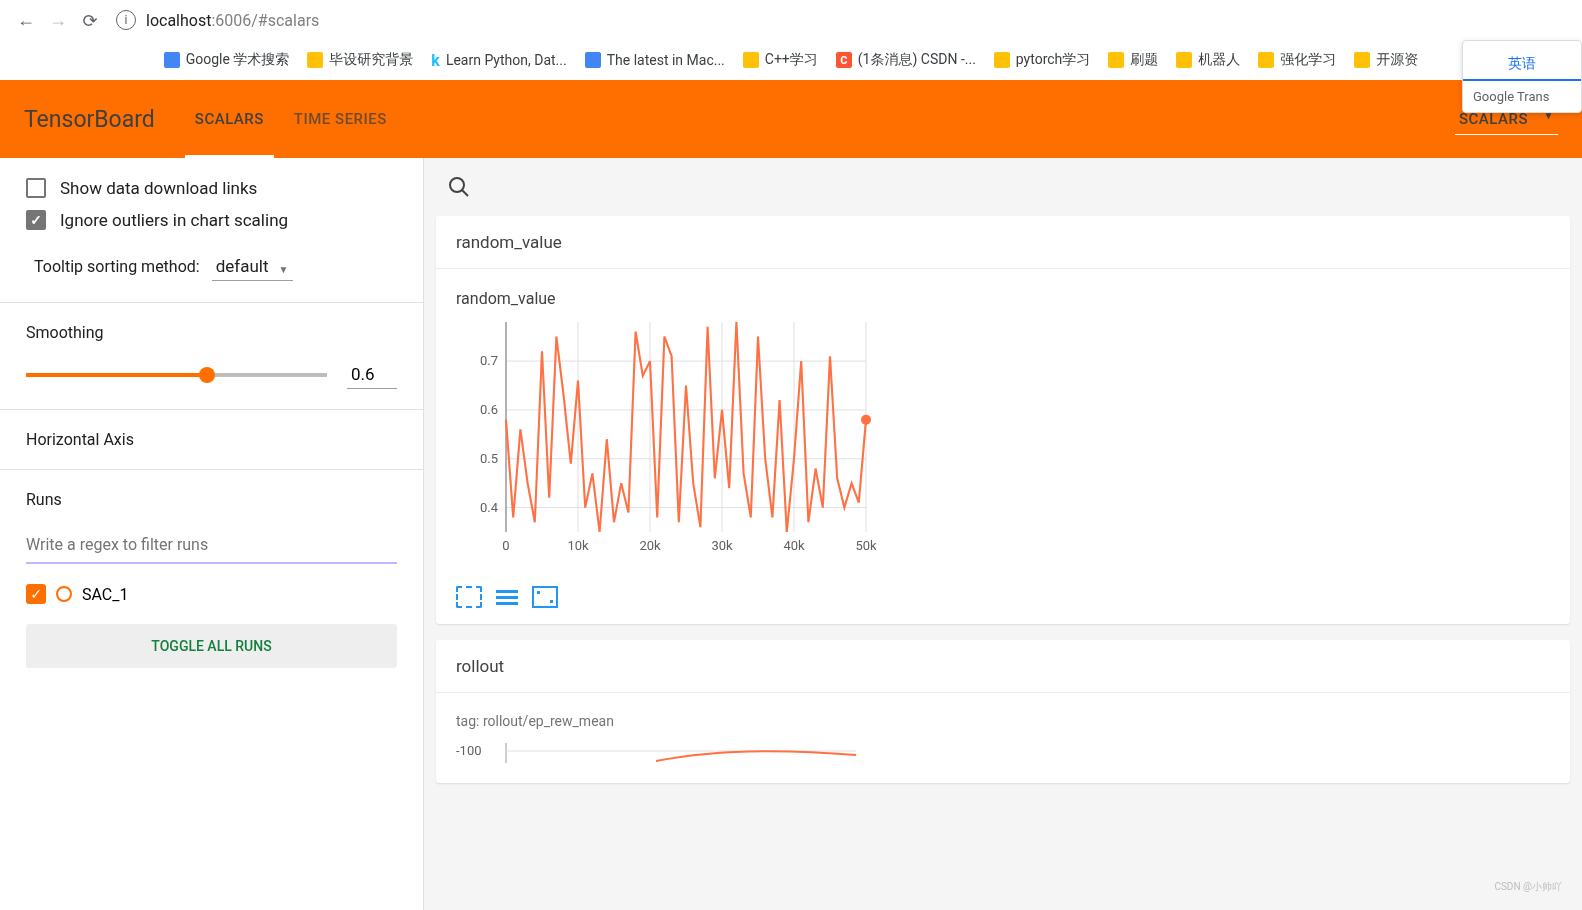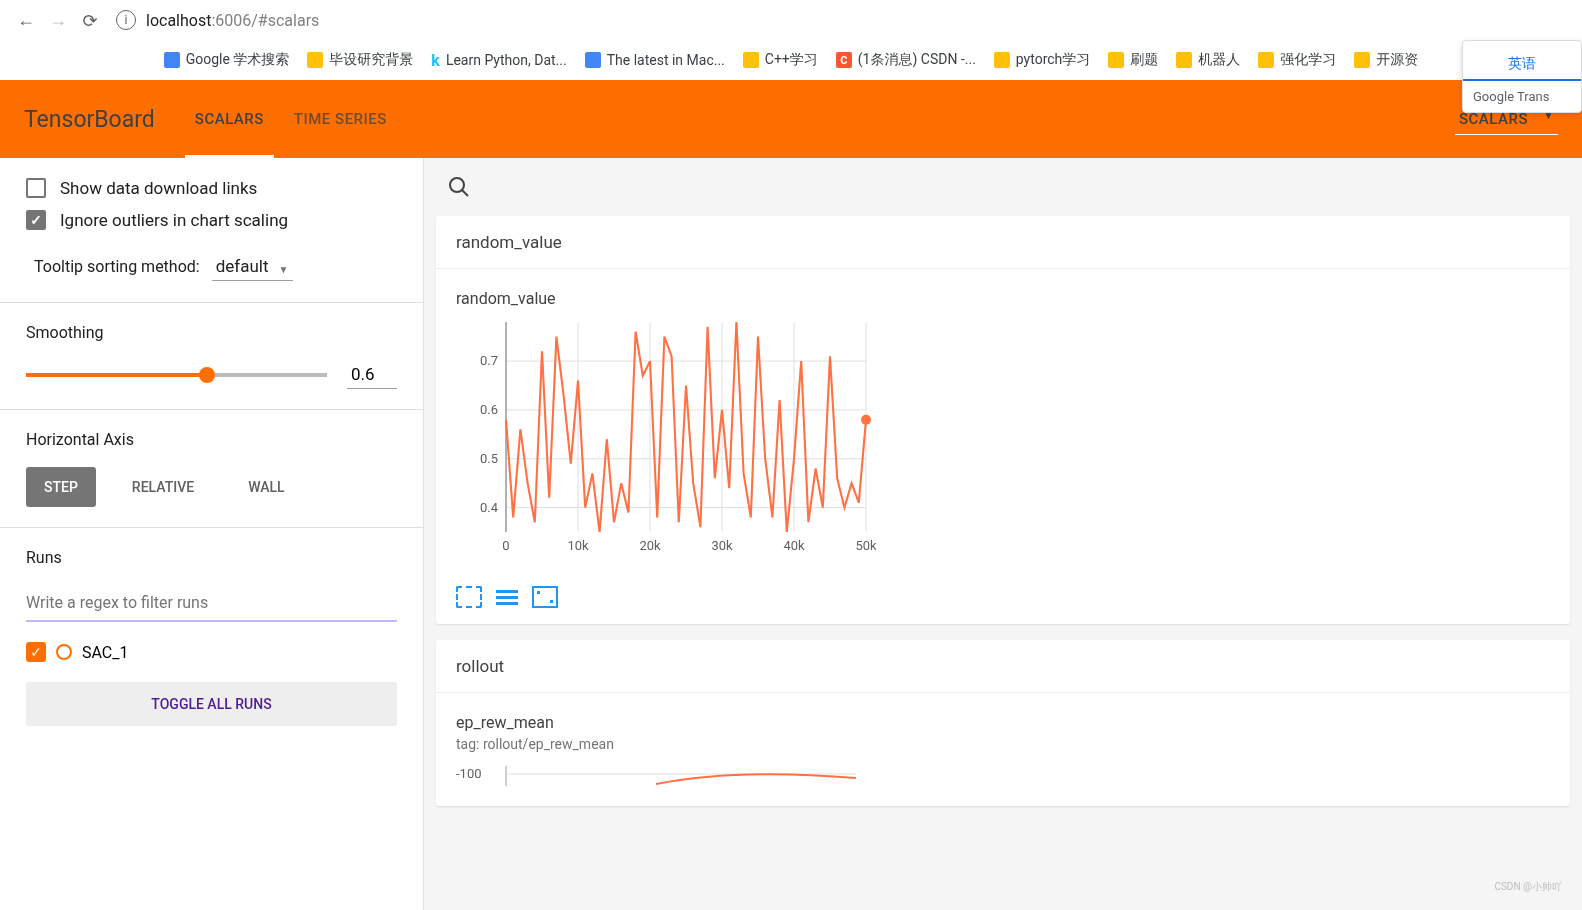--- a/index.html
+++ b/index.html
@@ -57,21 +57,21 @@
 .slider-fill { height:100%; background:#ff6f00; width:60%; }
 .slider-thumb { position:absolute; left:60%; top:50%; width:16px; height:16px; background:#ff6f00; border-radius:50%; transform:translate(-50%,-50%); }
 .slider-val { width:50px; border:none; border-bottom:1px solid #9e9e9e; font-size:17px; padding:4px; }
 .btn-group { display:flex; gap:18px; align-items:center; margin-top:10px; }
 .axis-btn { padding:12px 18px; font-size:14px; font-weight:500; color:#616161; cursor:pointer; border-radius:3px; }
 .axis-btn.active { background:#757575; color:#fff; }
 .runs-filter { width:100%; border:none; border-bottom:2px solid #c4b5fd; padding:8px 0; font-size:16px; color:#9e9e9e; margin-bottom:14px; background:transparent; }
 .run-row { display:flex; align-items:center; gap:10px; font-size:16px; padding:6px 0; }
 .run-check { width:20px; height:20px; background:#ff6f00; border-radius:3px; display:flex; align-items:center; justify-content:center; color:#fff; font-size:14px; cursor:pointer; }
 .run-swatch { width:16px; height:16px; border:2px solid #ff6f00; border-radius:50%; }
-.toggle-runs { width:100%; background:#eeeeee; padding:14px; text-align:center; font-size:14px; font-weight:500; color:#4c1d95; cursor:pointer; margin-top:14px; border-radius:3px; }
+.toggle-runs { width:100%; background:#eeeeee; padding:14px; text-align:center; font-size:14px; font-weight:500; color:#15803d; cursor:pointer; margin-top:14px; border-radius:3px; }
 .run-path { font-size:15px; color:#616161; margin-top:14px; }
 
 
 .filter-bar { display:flex; align-items:center; padding: 4px 12px 18px; gap:10px; }
 .filter-input { border:none; font-size:19px; color:#9e9e9e; background:transparent; flex:1; outline:none; }
 .card { background:#fff; margin:0 12px 16px 0; border-radius:3px; box-shadow:0 1px 2px rgba(0,0,0,0.1); padding:0; }
 .card-header { font-size:17px; color:#424242; padding:16px 20px; border-bottom:1px solid #eee; cursor:pointer; }
 .chart-block { padding:20px; display:inline-block; vertical-align:top; }
 .chart-title { font-size:16px; color:#424242; margin-bottom:4px; }
 .chart-subtitle { font-size:14px; color:#757575; margin-bottom:4px; }
@@ -177,25 +177,20 @@
     <div class="section-label">Smoothing</div>
     <div class="slider-row">
       <div class="slider">
         <div class="slider-fill"></div>
           <div class="slider-thumb"></div>
       </div>
       <input class="slider-val" value="0.6" style="">
     </div>
     <hr class="divider">
     <div class="section-label">Horizontal Axis</div>
-    <div class="btn-group" id="axis-btns">
-        <div class="axis-btn active">STEP</div>
-        <div class="axis-btn">RELATIVE</div>
-        <div class="axis-btn">WALL</div>
-      </div>
     <hr class="divider">
     <div class="section-label">Runs</div>
     <input class="runs-filter" placeholder="Write a regex to filter runs" style="">
     <div id="runs-list">
         <div class="run-row">
           <div class="run-check">✓</div>
           <div class="run-swatch"></div>
           <span>SAC_1</span>
         </div>
       </div>
@@ -252,21 +247,20 @@
             <span style="position:absolute;width:3px;height:3px;background:#2196f3;top:3px;left:3px;"></span>
             <span style="position:absolute;width:3px;height:3px;background:#2196f3;bottom:3px;right:3px;"></span>
           </div>
       </div>
     </div>
 
     <div class="card">
       <div class="card-header">rollout</div>
       <div style="display:flex;">
         <div class="chart-block">
-          <div class="chart-title">ep_rew_mean</div>
           <div class="chart-subtitle">tag: rollout/ep_rew_mean</div>
           <svg class="chart-svg" width="420" height="30">
               <text x="0" y="22" fill="#616161" font-size="13">-100</text>
               <line x1="50" y1="10" x2="50" y2="30" stroke="#9e9e9e"></line>
               <line x1="50" y1="18" x2="400" y2="18" stroke="#e0e0e0"></line>
               <path d="M200 28 Q280 12 400 22" stroke="#ff7043" stroke-width="2" fill="none"></path>
             </svg>
         </div>
       </div>
     </div>

